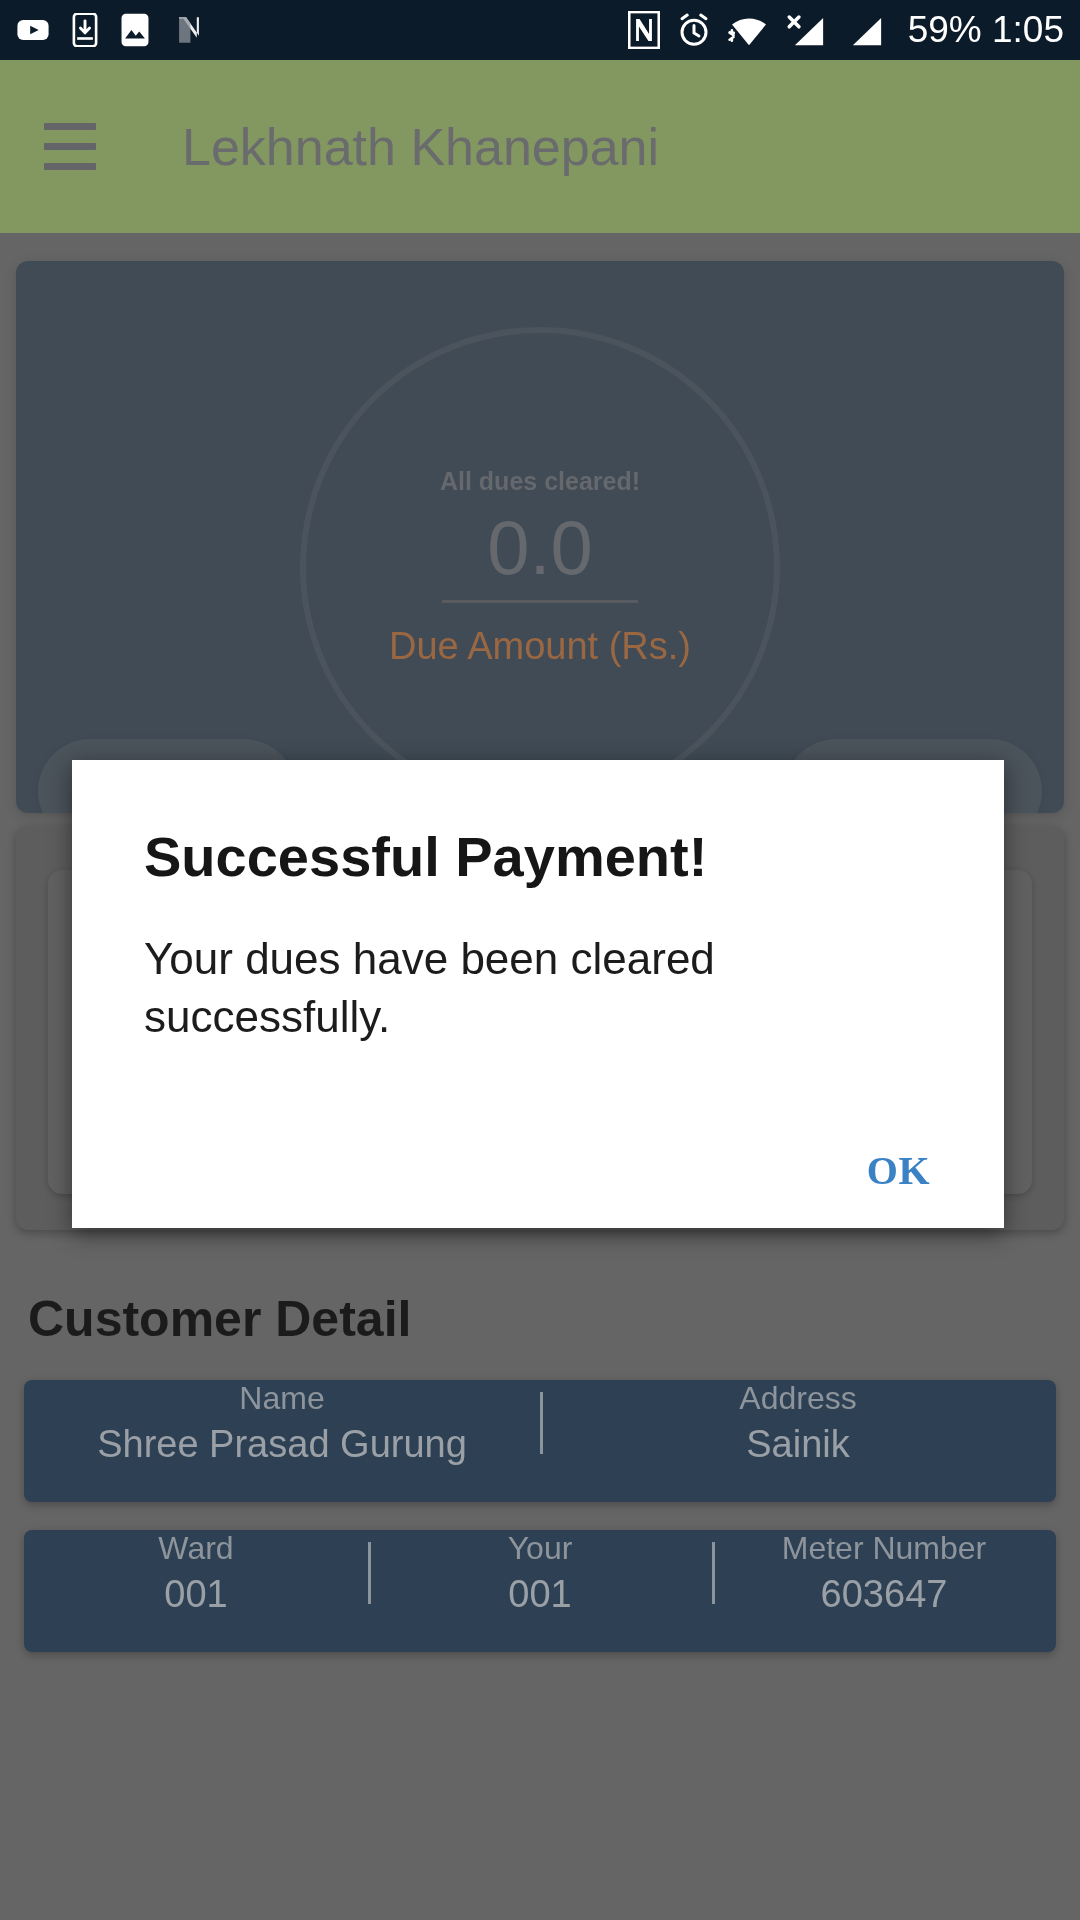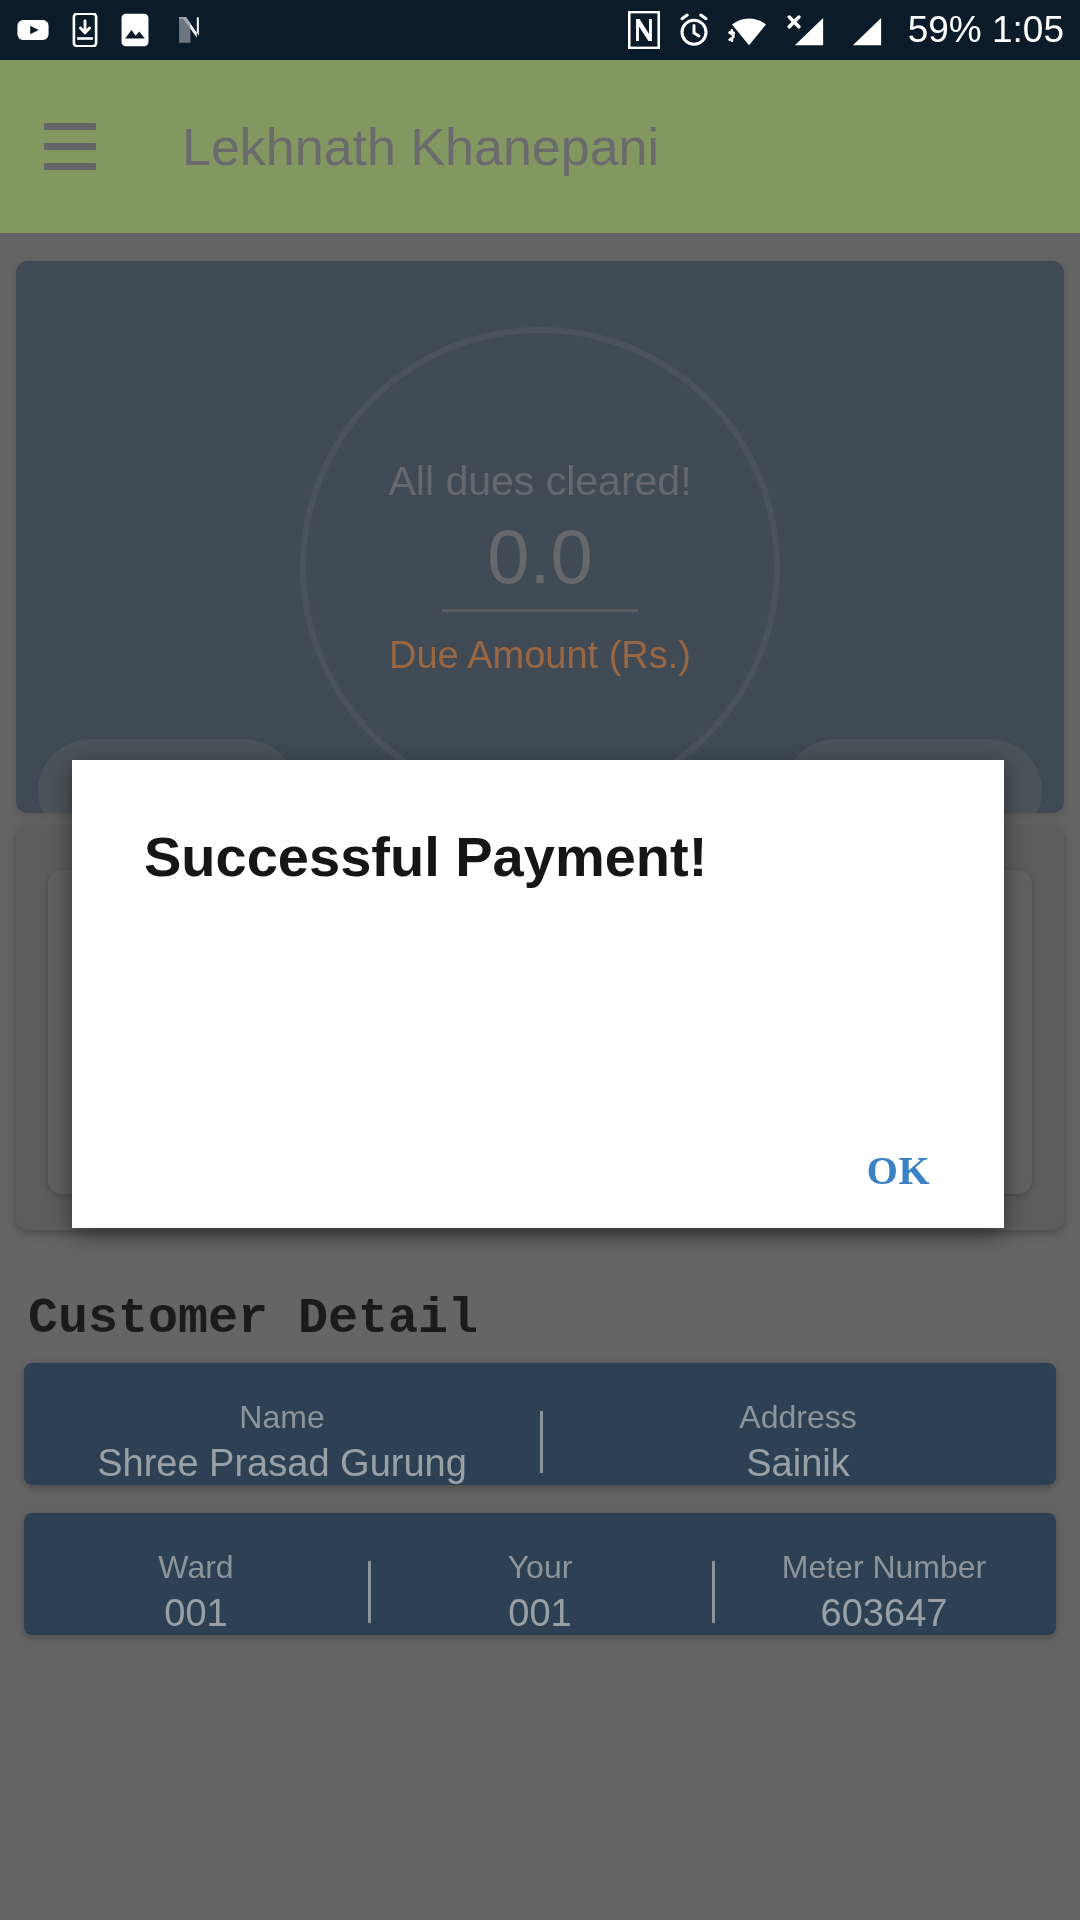--- a/index.html
+++ b/index.html
@@ -119,22 +119,22 @@
     border-radius: 50%;
     border: 6px solid #2b425a;
     box-sizing: border-box;
     display: flex;
     flex-direction: column;
     align-items: center;
     justify-content: center;
   }
   #dues-status {
     color: #6f7680;
-    font-size: 41px;
-    font-weight: normal;
+    font-size: 25px;
+    font-weight: bold;
     margin-bottom: 14px;
     white-space: nowrap;
   }
   #dues-amount {
     color: #6f7680;
     font-size: 76px;
     font-weight: 400;
     line-height: 1;
     margin-bottom: 14px;
   }
@@ -258,31 +258,30 @@
     left: 0;
     top: 1290px;
     width: 1080px;
     z-index: 22;
   }
   #customer-heading {
     color: #1b1b1b;
     font-size: 50px;
     font-weight: bold;
     margin-left: 28px;
-    margin-bottom: 16px;
-    font-family: Liberation Mono, monospace;
+    margin-bottom: 32px;
   }
   .detail-row {
     position: relative;
     margin: 0 24px 28px 24px;
     background: #2e4154;
     border-radius: 8px;
     box-shadow: 0 3px 8px rgba(0,0,0,0.25);
     display: flex;
-    align-items: flex-end;
+    align-items: flex-start;
     height: 122px;
   }
   .detail-cell {
     flex: 1;
     display: flex;
     flex-direction: column;
     align-items: center;
     justify-content: center;
     position: relative;
   }
@@ -402,20 +401,21 @@
     </div>
   </div>
 
   <div id="scrim"></div>
 
   <div id="outer-panel"></div>
   <div id="inner-panel"></div>
 
   <div id="dialog">
     <div id="dialog-title">Successful Payment!</div>
+    <div id="dialog-message">Your dues have been cleared successfully.</div>
     <button id="dialog-ok-button">OK</button>
   </div>
 
   <div id="customer-section">
     <div id="customer-heading">Customer Detail</div>
 
     <div class="detail-row">
       <div class="detail-cell">
         <div class="detail-label">Name</div>
         <div class="detail-value">Shree Prasad Gurung</div>

